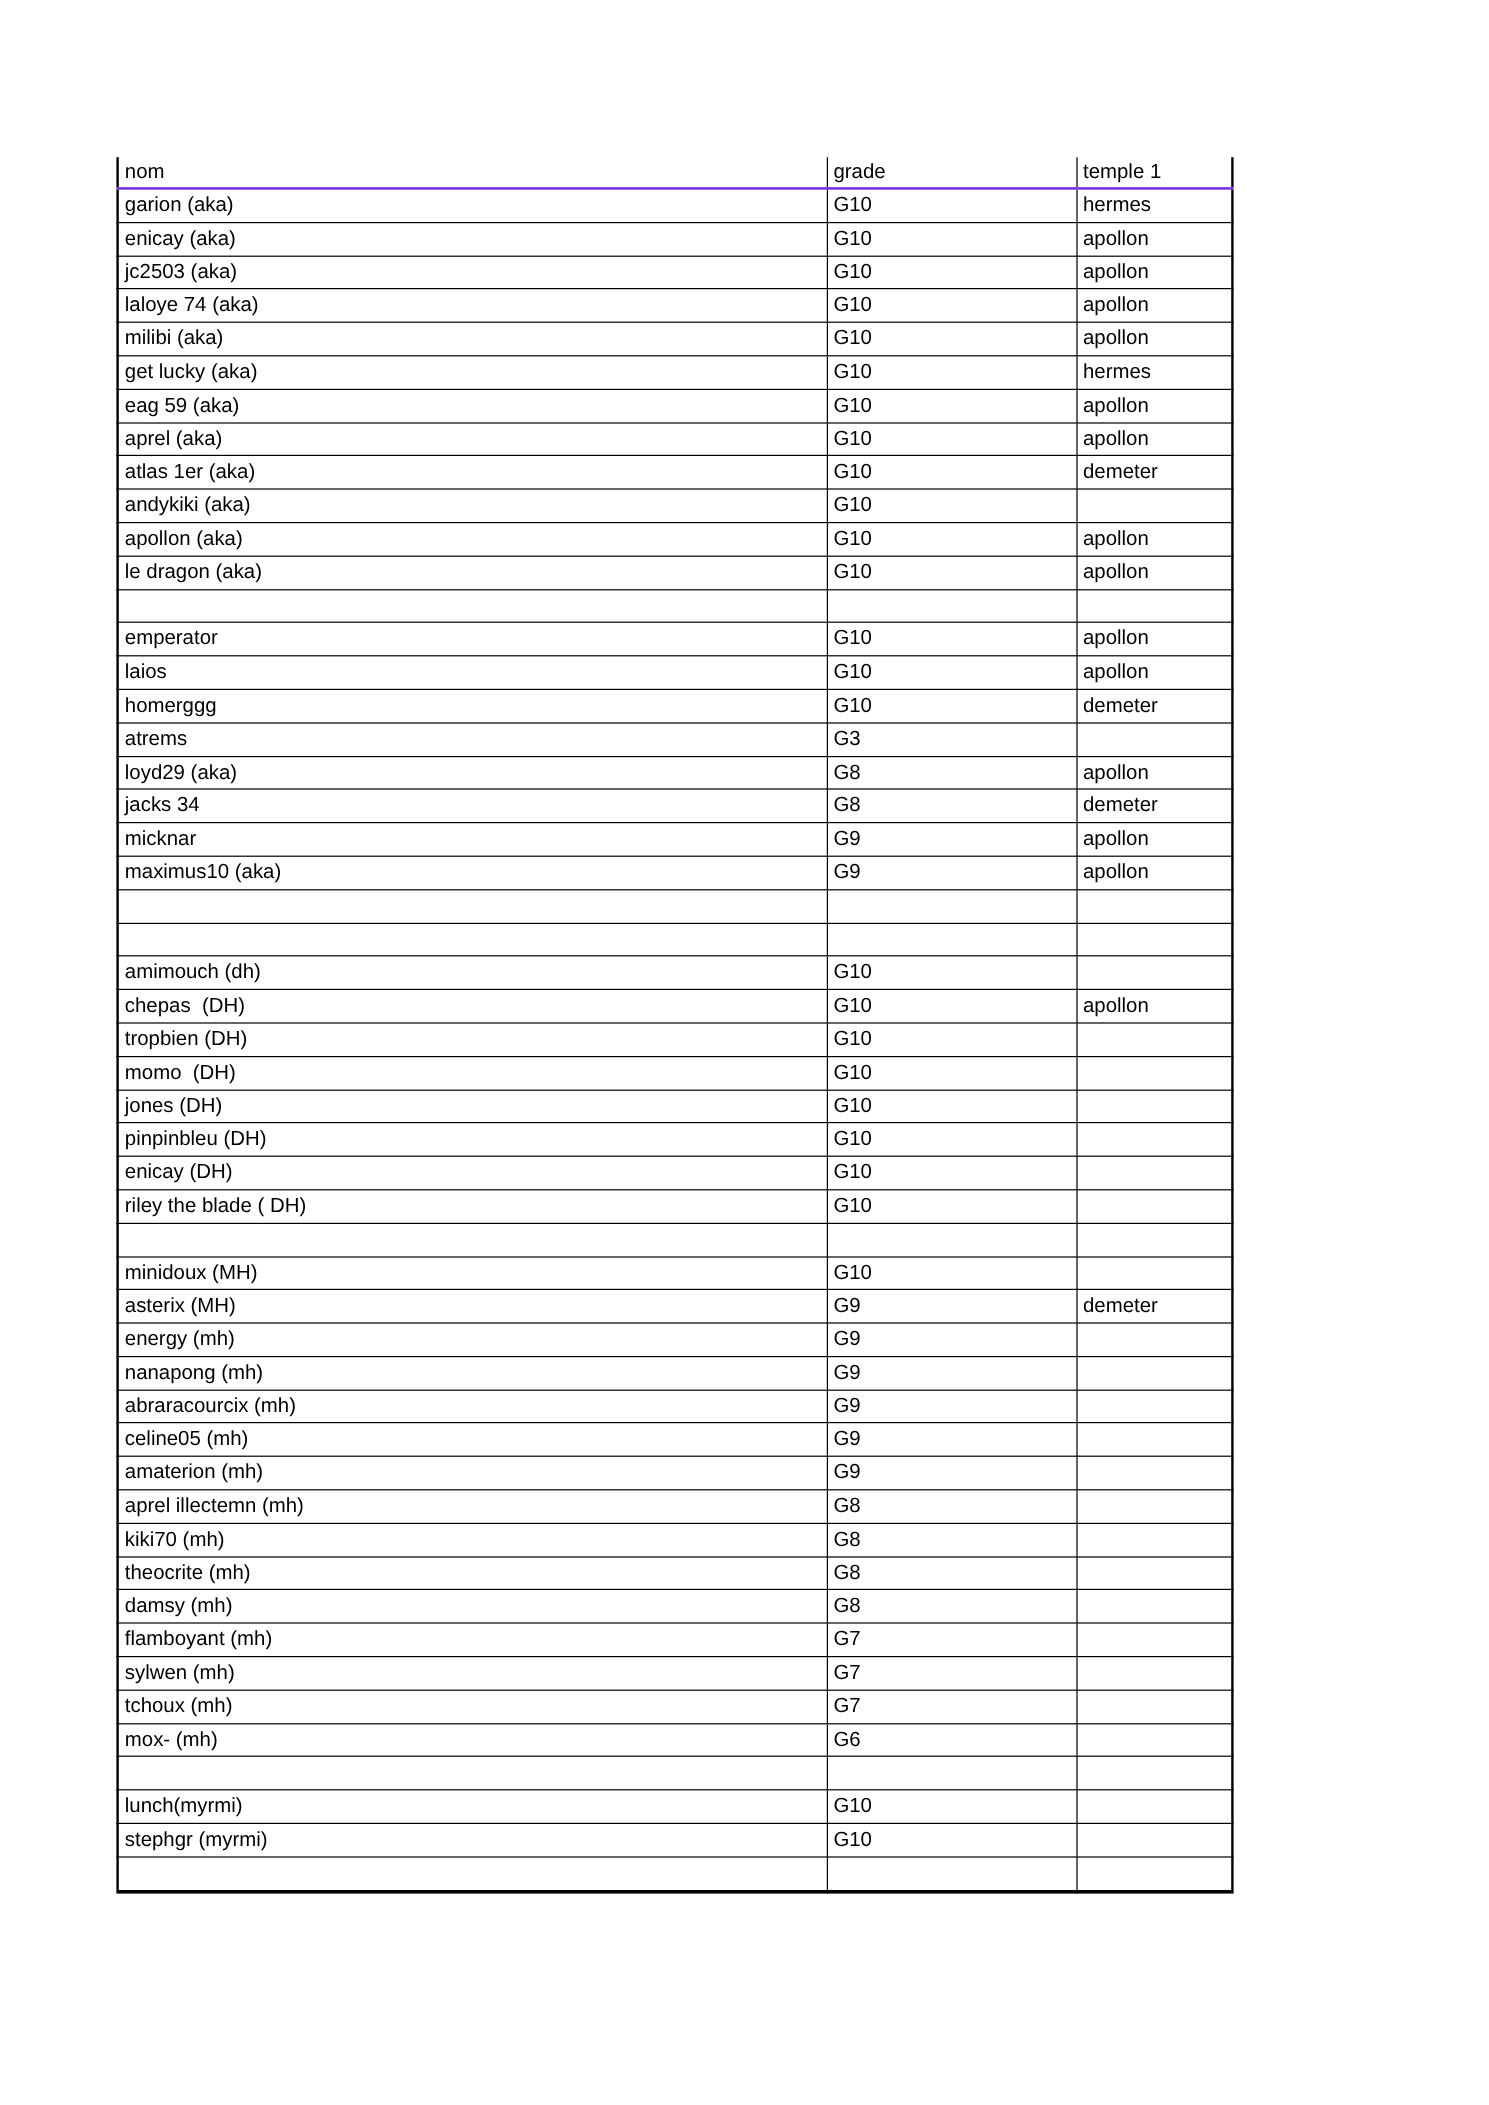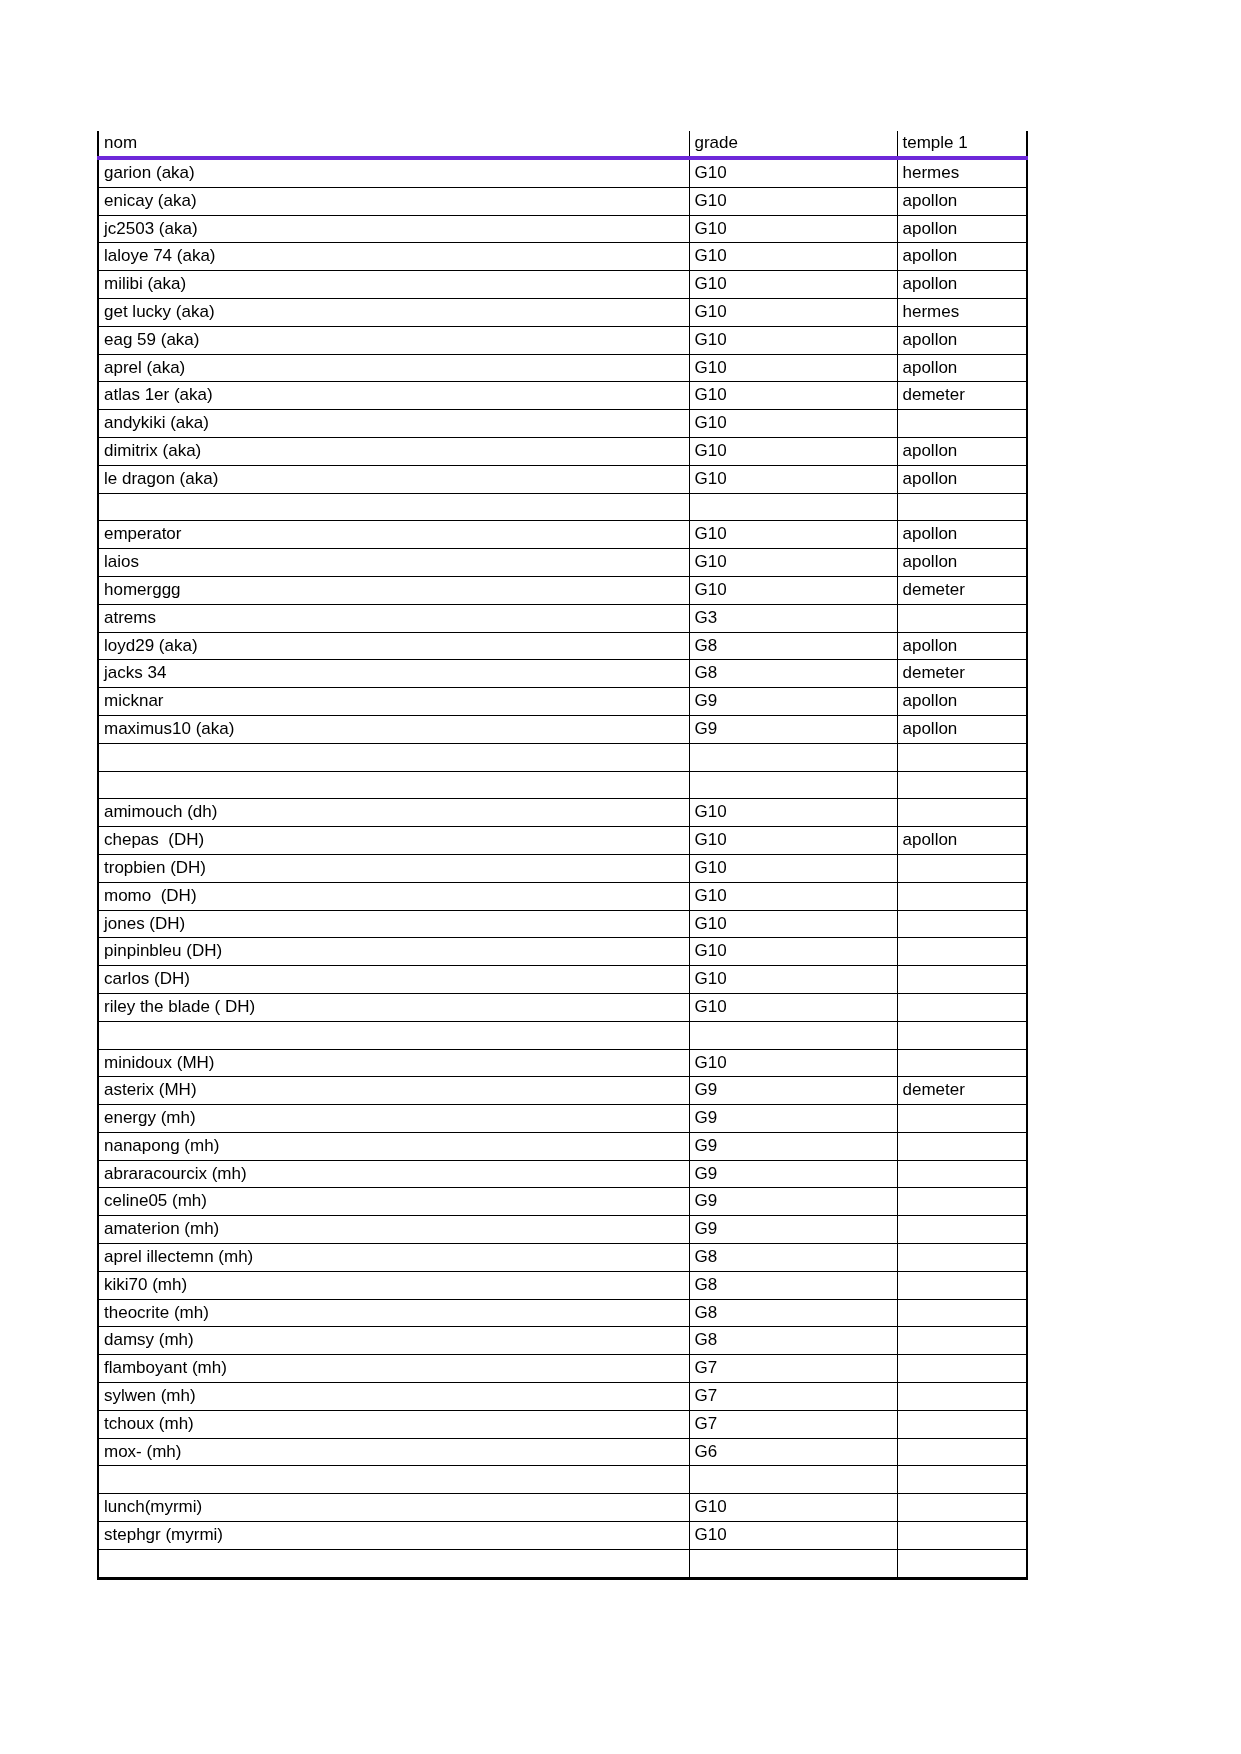--- a/index.html
+++ b/index.html
@@ -38,21 +38,21 @@
     text-align: left;
     vertical-align: middle;
     padding: 0 0 1px 5px;
     white-space: pre;
     overflow: hidden;
     color: #000000;
   }
   th {
     height: 24px;
     border-top: none;
-    border-bottom: 4px solid #6d28d9;
+    border-bottom: 2px solid #6d28d9;
     line-height: 24px;
   }
   td {
     height: 25.8px;
     line-height: 25.8px;
   }
 </style>
 </head>
 <body>
 
@@ -115,21 +115,21 @@
           <td>atlas 1er (aka)</td>
           <td>G10</td>
           <td>demeter</td>
         </tr>
         <tr>
           <td>andykiki (aka)</td>
           <td>G10</td>
           <td></td>
         </tr>
         <tr>
-          <td>dimitrix (aka)</td>
+          <td>apollon (aka)</td>
           <td>G10</td>
           <td>apollon</td>
         </tr>
         <tr>
           <td>le dragon (aka)</td>
           <td>G10</td>
           <td>apollon</td>
         </tr>
         <tr>
           <td></td>
@@ -210,21 +210,21 @@
           <td>jones (DH)</td>
           <td>G10</td>
           <td></td>
         </tr>
         <tr>
           <td>pinpinbleu (DH)</td>
           <td>G10</td>
           <td></td>
         </tr>
         <tr>
-          <td>carlos (DH)</td>
+          <td>enicay (DH)</td>
           <td>G10</td>
           <td></td>
         </tr>
         <tr>
           <td>riley the blade ( DH)</td>
           <td>G10</td>
           <td></td>
         </tr>
         <tr>
           <td></td>

